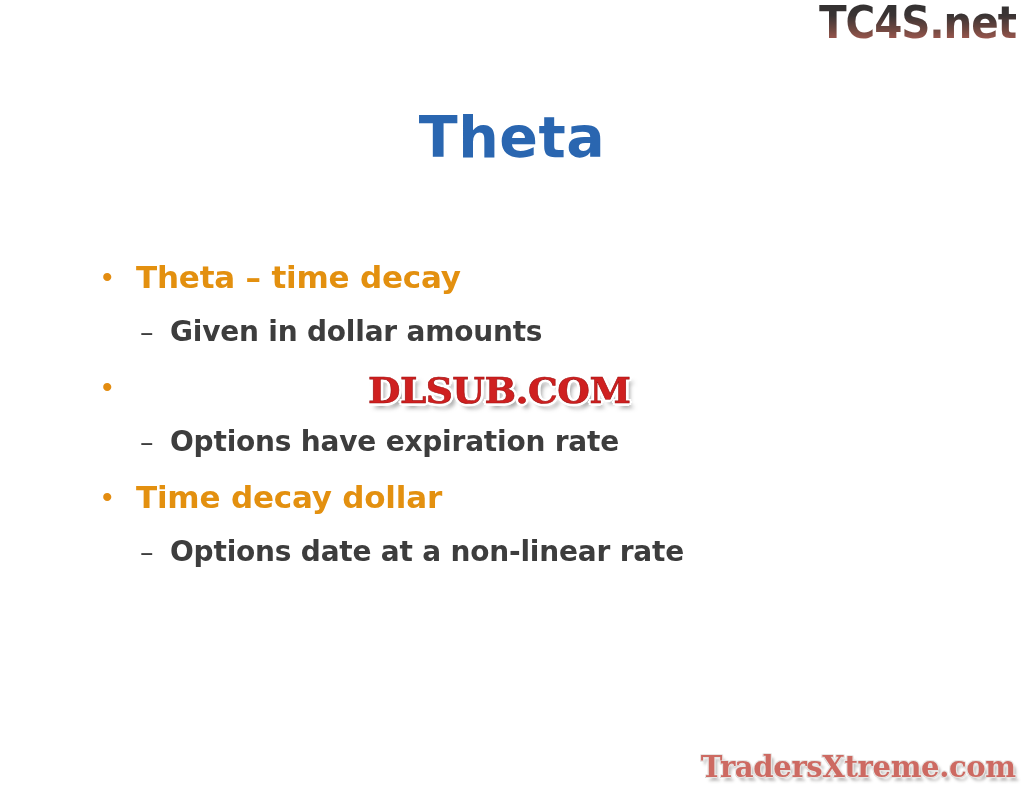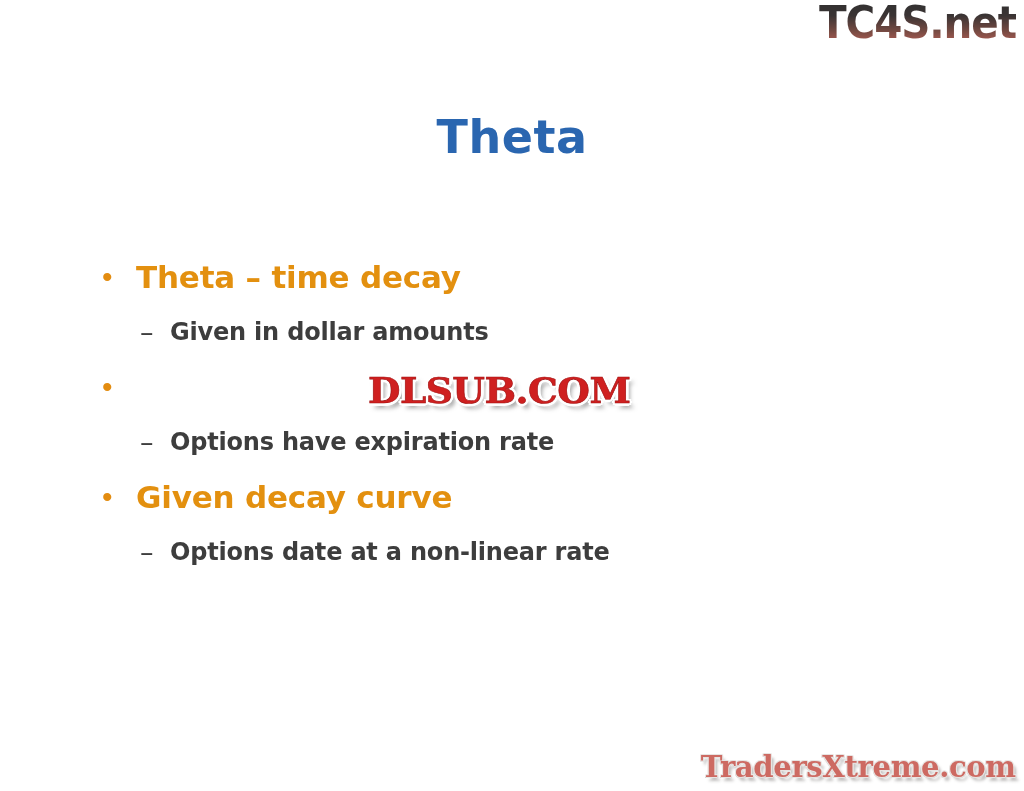--- a/index.html
+++ b/index.html
@@ -48,21 +48,21 @@
 
   
   .slide-title {
     position: absolute;
     left: 0;
     right: 0;
     top: 104px;
     text-align: center;
     font-family: "DejaVu Sans", sans-serif;
     font-weight: 700;
-    font-size: 46px;
+    font-size: 57px;
     line-height: 66px;
     color: #2a66b0;
     letter-spacing: 0.5px;
   }
 
   
   .body-list {
     position: absolute;
     left: 96px;
     top: 250px;
@@ -107,21 +107,21 @@
     width: 30px;
     font-family: "DejaVu Sans", sans-serif;
     font-weight: 400;
     font-size: 27px;
     line-height: 52px;
     color: #3e3e3e;
   }
   .bullet-l2 .text {
     font-family: "DejaVu Sans", sans-serif;
     font-weight: 700;
-    font-size: 24px;
+    font-size: 28px;
     line-height: 52px;
     color: #3d3d3d;
     letter-spacing: -0.2px;
     white-space: nowrap;
   }
 
   
   .watermark {
     position: absolute;
     left: 368px;
@@ -195,21 +195,21 @@
       <span class="marker">•</span>
     </div>
 
     <div class="bullet-row bullet-l2">
       <span class="marker">–</span>
       <span class="text">Options have expiration rate</span>
     </div>
 
     <div class="bullet-row bullet-l1">
       <span class="marker">•</span>
-      <span class="text">Given decay curve</span>
+      <span class="text">Time decay dollar</span>
     </div>
 
     <div class="bullet-row bullet-l2">
       <span class="marker">–</span>
       <span class="text">Options date at a non-linear rate</span>
     </div>
 
   </div>
 
   <div class="watermark">DLSUB.COM</div>

